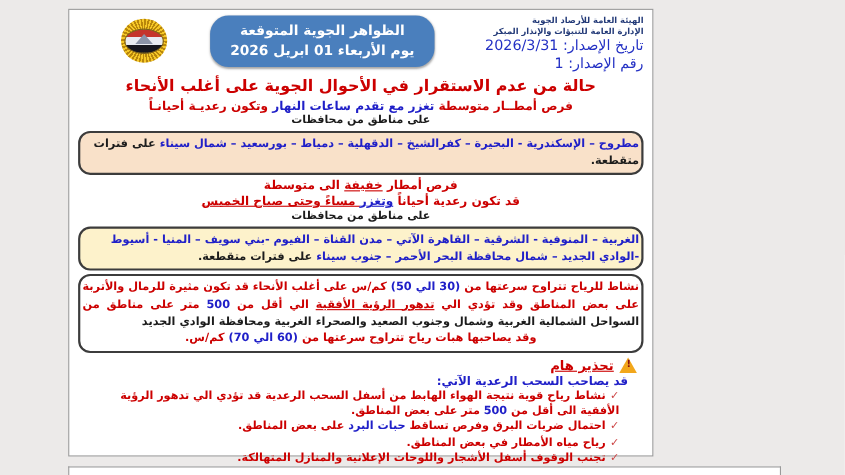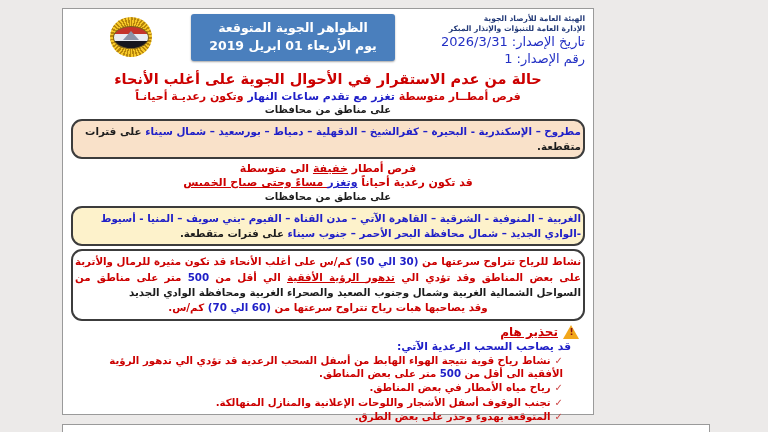--- a/index.html
+++ b/index.html
@@ -17,21 +17,21 @@
     position:absolute;left:62px;top:424px;width:648px;height:12px;
     background:#ffffff;border:1px solid #9a9a9a;border-bottom:none;box-sizing:border-box;
   }
   
   .hdr{display:flex;align-items:flex-start;padding:5px 8px 0 8px;}
   .agency{width:190px;text-align:right;line-height:1.3;}
   .ag-navy{color:#233a78;font-size:7.6px;font-weight:bold;}
   .ag-blue{color:#2330c4;font-size:13px;font-weight:normal;}
   .titlebox-wrap{flex:1;display:flex;justify-content:center;}
   .titlebox{
-    background:#4a7fbd;color:#ffffff;border-radius:3px;
+    background:#4a7fbd;color:#ffffff;border-radius:17px;
     padding:5px 18px 6px 18px;text-align:center;
     font-weight:bold;font-size:12.5px;line-height:1.45;
     box-shadow:0 1px 2px rgba(0,0,0,.35);
   }
   .logo-wrap{width:120px;display:flex;justify-content:center;padding-top:3px;}
   .logo{
     width:42px;height:40px;border-radius:50%;
     background:repeating-conic-gradient(#b8860b 0 5deg,#f5c728 5deg 10deg);
     display:flex;align-items:center;justify-content:center;
   }
@@ -90,21 +90,21 @@
   <div class="hdr">
     <div class="agency">
       <div class="ag-navy">الهيئة العامة للأرصاد الجوية</div>
       <div class="ag-navy">الإدارة العامة للتنبؤات والإنذار المبكر</div>
       <div class="ag-blue"><span>تاريخ الإصدار:</span> <span>2026/3/31</span></div>
       <div class="ag-blue"><span>رقم الإصدار:</span> <span>1</span></div>
     </div>
     <div class="titlebox-wrap">
       <div class="titlebox">
         <div>الظواهر الجوية المتوقعة</div>
-        <div>يوم الأربعاء 01 ابريل 2019</div>
+        <div>يوم الأربعاء 01 ابريل 2026</div>
       </div>
     </div>
     <div class="logo-wrap">
       <div class="logo">
         <div class="logo-inner">
           <div class="logo-mtn"></div>
         </div>
       </div>
     </div>
   </div>
@@ -142,20 +142,21 @@
 
   <div class="warn-head">
     <span class="warn-tri">
         <i>!</i>
       </span>
     <span class="red u">تحذير هام</span>
   </div>
   <div class="warn-intro">قد يصاحب السحب الرعدية الآتي:</div>
   <ul class="warn-list">
     <li><span class="chk">✓</span><span>نشاط رياح قوية نتيجة الهواء الهابط من أسفل السحب الرعدية قد تؤدي الي تدهور الرؤية الأفقية الى أقل من </span><span class="blue">500</span><span> متر على بعض المناطق.</span></li>
+    <li><span class="chk">✓</span><span>احتمال ضربات البرق وفرص تساقط </span><span class="blue">حبات البرد</span><span> على بعض المناطق.</span></li>
     <li><span class="chk">✓</span><span>رياح مياه الأمطار في بعض المناطق.</span></li>
     <li><span class="chk">✓</span><span>تجنب الوقوف أسفل الأشجار واللوحات الإعلانية والمنازل المتهالكة.</span></li>
     <li><span class="chk">✓</span><span>المتوقعة بهدوء وحذر على بعض الطرق.</span></li>
   </ul>
 
   <div class="foot1">يرجى متابعة التحديثات الصادرة عن الهيئة العامة للأرصاد الجوية</div>
 
 </div>
 
 <div class="page2"></div>

